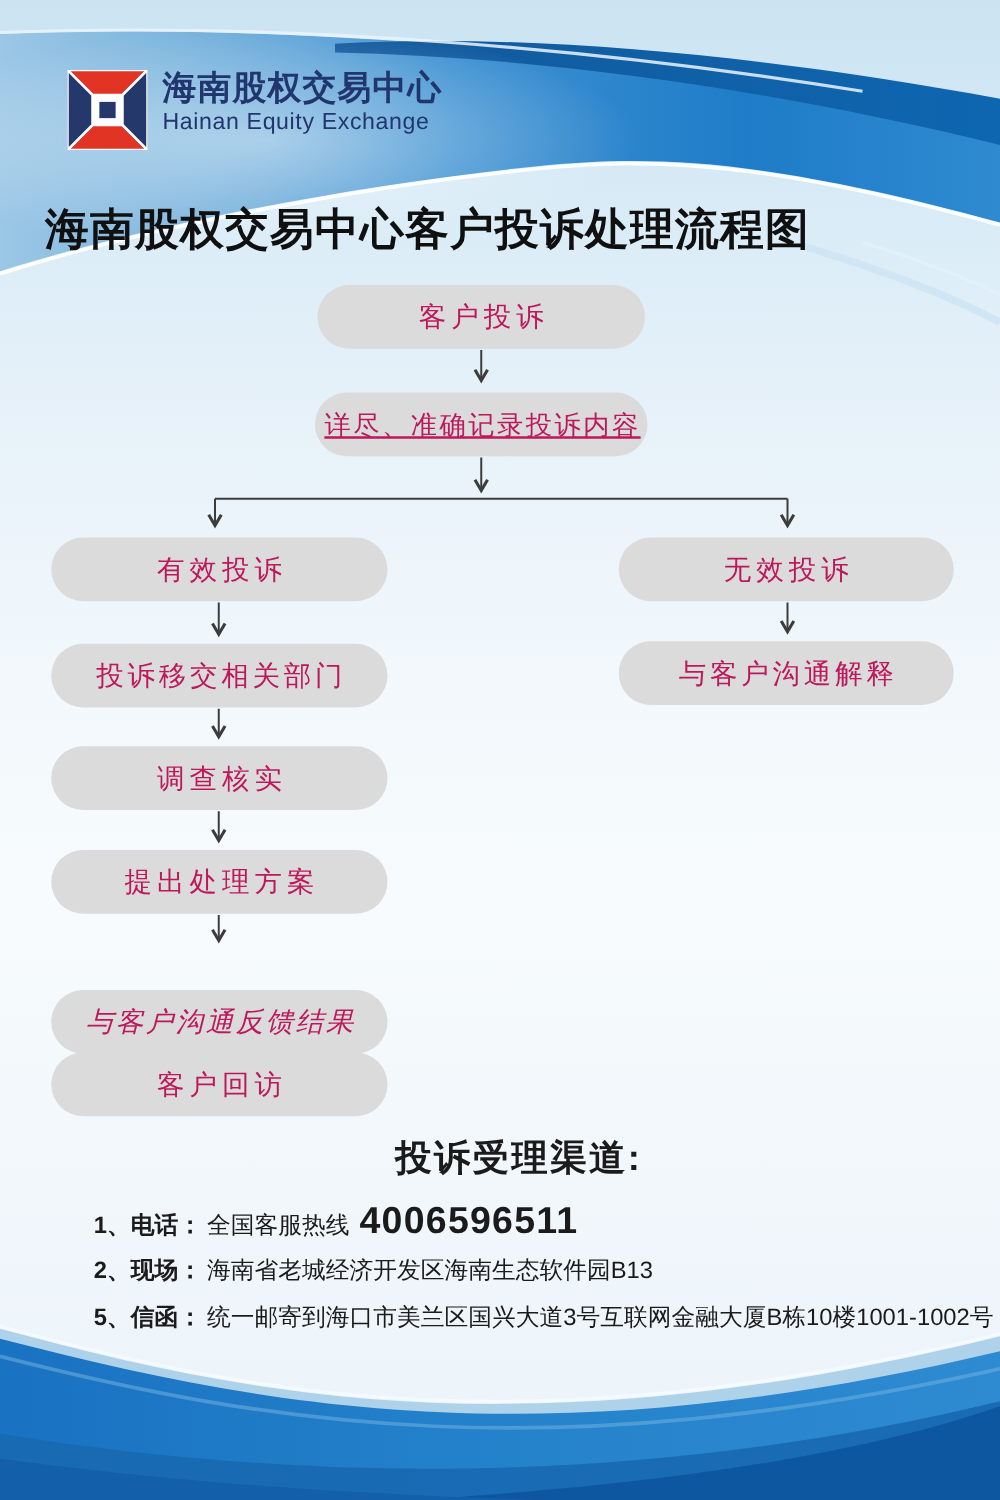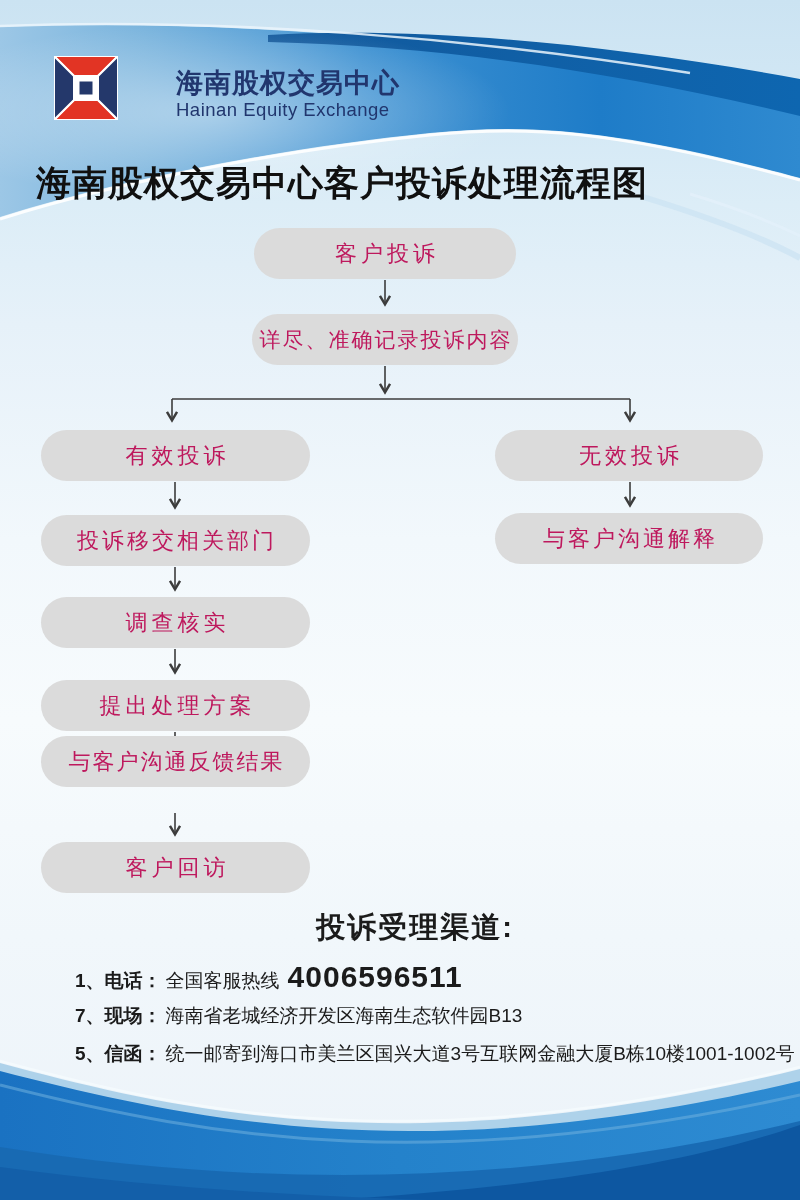--- a/index.html
+++ b/index.html
@@ -4,21 +4,21 @@
 <style>
   html,body{margin:0;padding:0;background:#e8eef4;}
   .page{
     position:relative;width:800px;height:1200px;overflow:hidden;margin:0 auto;
     font-family:"Liberation Sans","DejaVu Sans",sans-serif;
     background:linear-gradient(180deg,#cbe3f2 0%,#d3e8f5 9%,#dcedf7 17%,#e6f1f9 27%,
                #f2f8fc 45%,#f7fbfd 60%,#f1f7fb 78%,#ecf3f9 100%);
   }
   svg{display:block;}
   .hdr{position:absolute;left:0;top:0;width:800px;height:290px;pointer-events:none;}
-  .logo-wrap{position:absolute;left:54px;top:56px;display:flex;align-items:flex-end;gap:46px;}
+  .logo-wrap{position:absolute;left:54px;top:56px;display:flex;align-items:flex-start;}
   .logo-mark{width:64px;height:64px;}
   .logo-text{margin-left:12px;color:#21366e;}
   .logo-zh{font-size:27px;font-weight:bold;letter-spacing:1px;line-height:1.1;}
   .logo-en{font-size:18.5px;letter-spacing:.5px;line-height:1.15;}
   .title{
     position:absolute;left:0;top:160px;width:684px;text-align:center;
     font-family:Liberation Sans, sans-serif;
     font-weight:700;font-size:35px;color:#101010;letter-spacing:1px;
   }
   .fbox{
@@ -102,41 +102,41 @@
       <path d="M175,482 L175,506" marker-end="url(#ah)"></path>
       <path d="M175,567 L175,588" marker-end="url(#ah)"></path>
       <path d="M175,649 L175,671" marker-end="url(#ah)"></path>
       <path d="M175,732 L175,751" marker-end="url(#ah)"></path>
       <path d="M175,813 L175,833" marker-end="url(#ah)"></path>
       <path d="M630,482 L630,504" marker-end="url(#ah)"></path>
     </g>
   </svg>
 
   <div class="fbox" style="left:254px;top:228px;width:262px;">客户投诉</div>
-  <div class="fbox" style="left:252px;top:314px;width:266px;letter-spacing:2px;text-indent:2px;font-size:21px;">详尽、准确记录投诉内容</div>
+  <div class="fbox" style="left:252px;top:314px;width:266px;letter-spacing:2px;text-indent:2px;font-size:21px;text-decoration:underline;">详尽、准确记录投诉内容</div>
 
   <div class="fbox" style="left:41px;top:430px;width:269px;">有效投诉</div>
   <div class="fbox" style="left:41px;top:515px;width:269px;letter-spacing:3px;text-indent:3px;">投诉移交相关部门</div>
   <div class="fbox" style="left:41px;top:597px;width:269px;">调查核实</div>
   <div class="fbox" style="left:41px;top:680px;width:269px;">提出处理方案</div>
-  <div class="fbox" style="left:41px;top:736px;width:269px;letter-spacing:2px;text-indent:2px;">与客户沟通反馈结果</div>
+  <div class="fbox" style="left:41px;top:792px;width:269px;letter-spacing:2px;text-indent:2px;font-style:italic;">与客户沟通反馈结果</div>
   <div class="fbox" style="left:41px;top:842px;width:269px;">客户回访</div>
 
   <div class="fbox" style="left:495px;top:430px;width:268px;">无效投诉</div>
   <div class="fbox" style="left:495px;top:513px;width:268px;letter-spacing:3px;text-indent:3px;">与客户沟通解释</div>
 
   <div class="channels">
     <div class="ch-heading">投诉受理渠道:</div>
     <div class="ch-item ch-item1">
       <span class="pfx">1、电话：</span>
       <span>全国客服热线</span>
       <span class="phone">4006596511</span>
     </div>
     <div class="ch-item ch-item2">
-      <span class="pfx">7、现场：</span>
+      <span class="pfx">2、现场：</span>
       <span>海南省老城经济开发区海南生态软件园B13</span>
     </div>
     <div class="ch-item ch-item3">
       <span class="pfx">5、信函：</span>
       <span>统一邮寄到海口市美兰区国兴大道3号互联网金融大厦B栋10楼1001-1002号</span>
     </div>
   </div>
 
   <svg class="ftr" viewBox="0 0 800 145" preserveAspectRatio="none">
     <defs>

